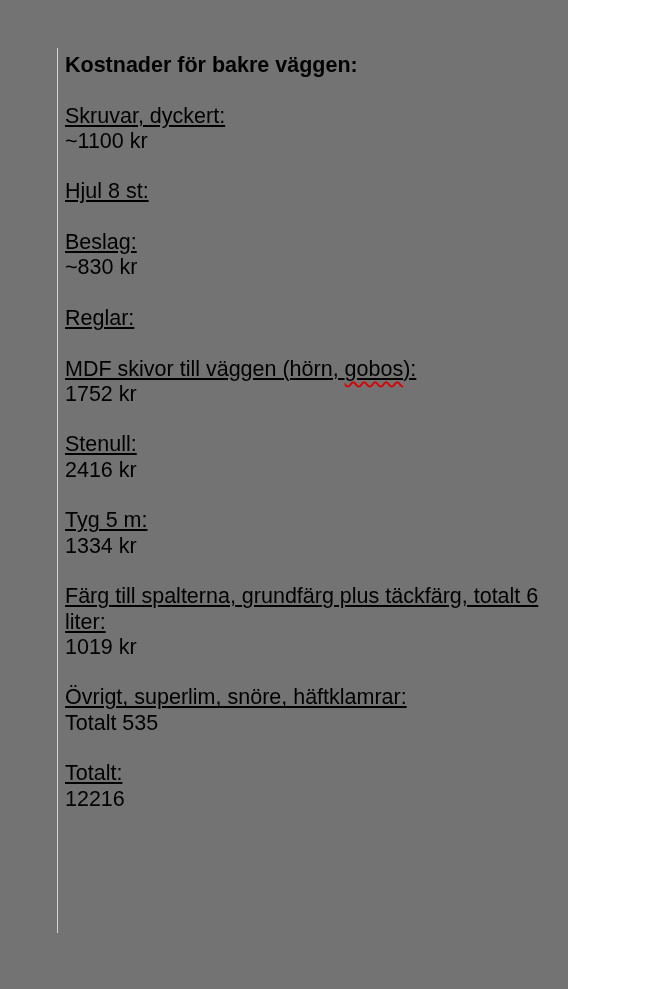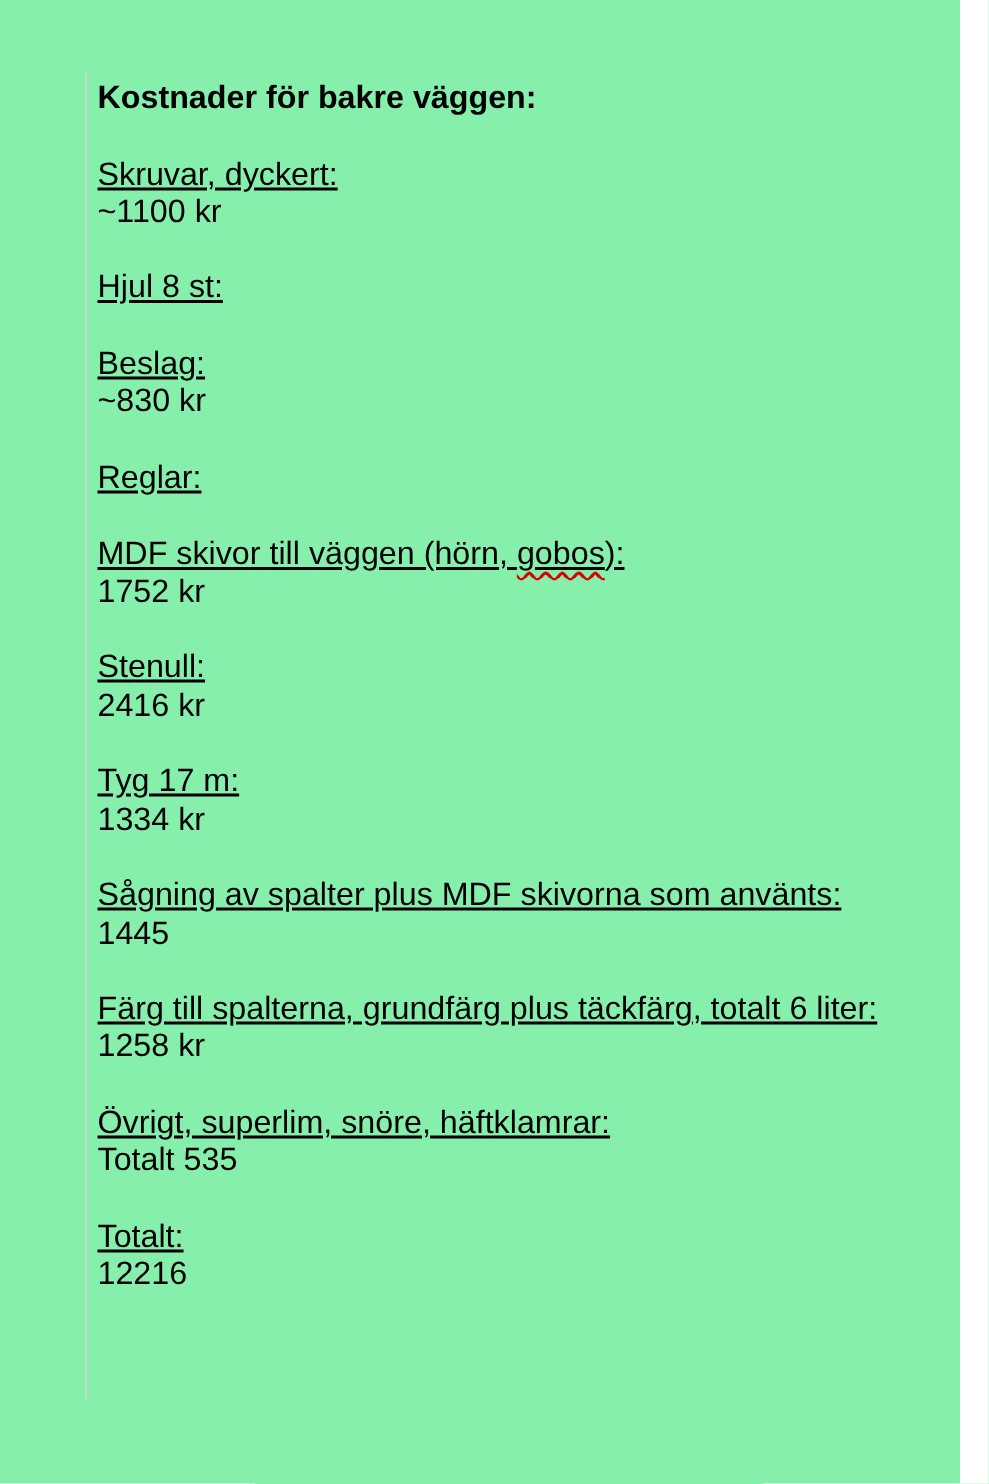--- a/index.html
+++ b/index.html
@@ -3,23 +3,23 @@
 <meta charset="utf-8">
 <style>
   html, body {
     margin: 0;
     padding: 0;
     background: #ffffff;
     font-family: "Liberation Sans", sans-serif;
   }
   .page {
     position: relative;
-    width: 640px;
+    width: 568px;
     height: 989px;
-    background: #86efac;
+    background: #737373;
     overflow: hidden;
   }
   .left-rule {
     position: absolute;
     left: 57px;
     top: 48px;
     width: 1px;
     height: 885px;
     background: #d4d4d4;
   }
@@ -88,32 +88,28 @@
     <p class="item-label"><span>MDF skivor till väggen (hörn, </span><span class="misspelled">gobos</span><span>):</span></p>
     <p class="item-value">1752 kr</p>
   </div>
 
   <div class="item">
     <p class="item-label"><span>Stenull:</span><span class="misspelled"></span><span></span></p>
     <p class="item-value">2416 kr</p>
   </div>
 
   <div class="item">
-    <p class="item-label"><span>Tyg 17 m:</span><span class="misspelled"></span><span></span></p>
+    <p class="item-label"><span>Tyg 5 m:</span><span class="misspelled"></span><span></span></p>
     <p class="item-value">1334 kr</p>
   </div>
 
-  <div class="item">
-    <p class="item-label"><span>Sågning av spalter plus MDF skivorna som använts:</span><span class="misspelled"></span><span></span></p>
-    <p class="item-value">1445</p>
-  </div>
 
   <div class="item">
     <p class="item-label"><span>Färg till spalterna, grundfärg plus täckfärg, totalt 6 liter:</span><span class="misspelled"></span><span></span></p>
-    <p class="item-value">1258 kr</p>
+    <p class="item-value">1019 kr</p>
   </div>
 
   <div class="item">
     <p class="item-label"><span>Övrigt, superlim, snöre, häftklamrar:</span><span class="misspelled"></span><span></span></p>
     <p class="item-value">Totalt 535</p>
   </div>
 </div>
 
     <p class="item-label total-label">Totalt:</p>
     <p class="total-value">12216</p>

